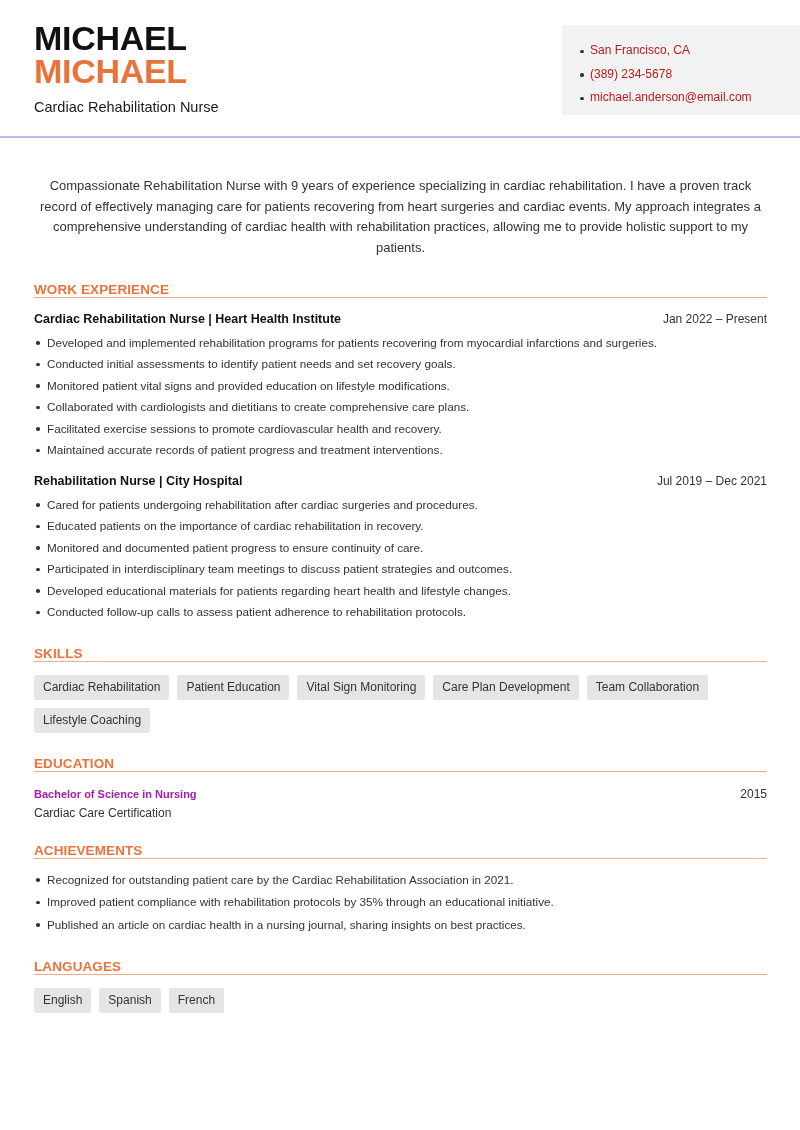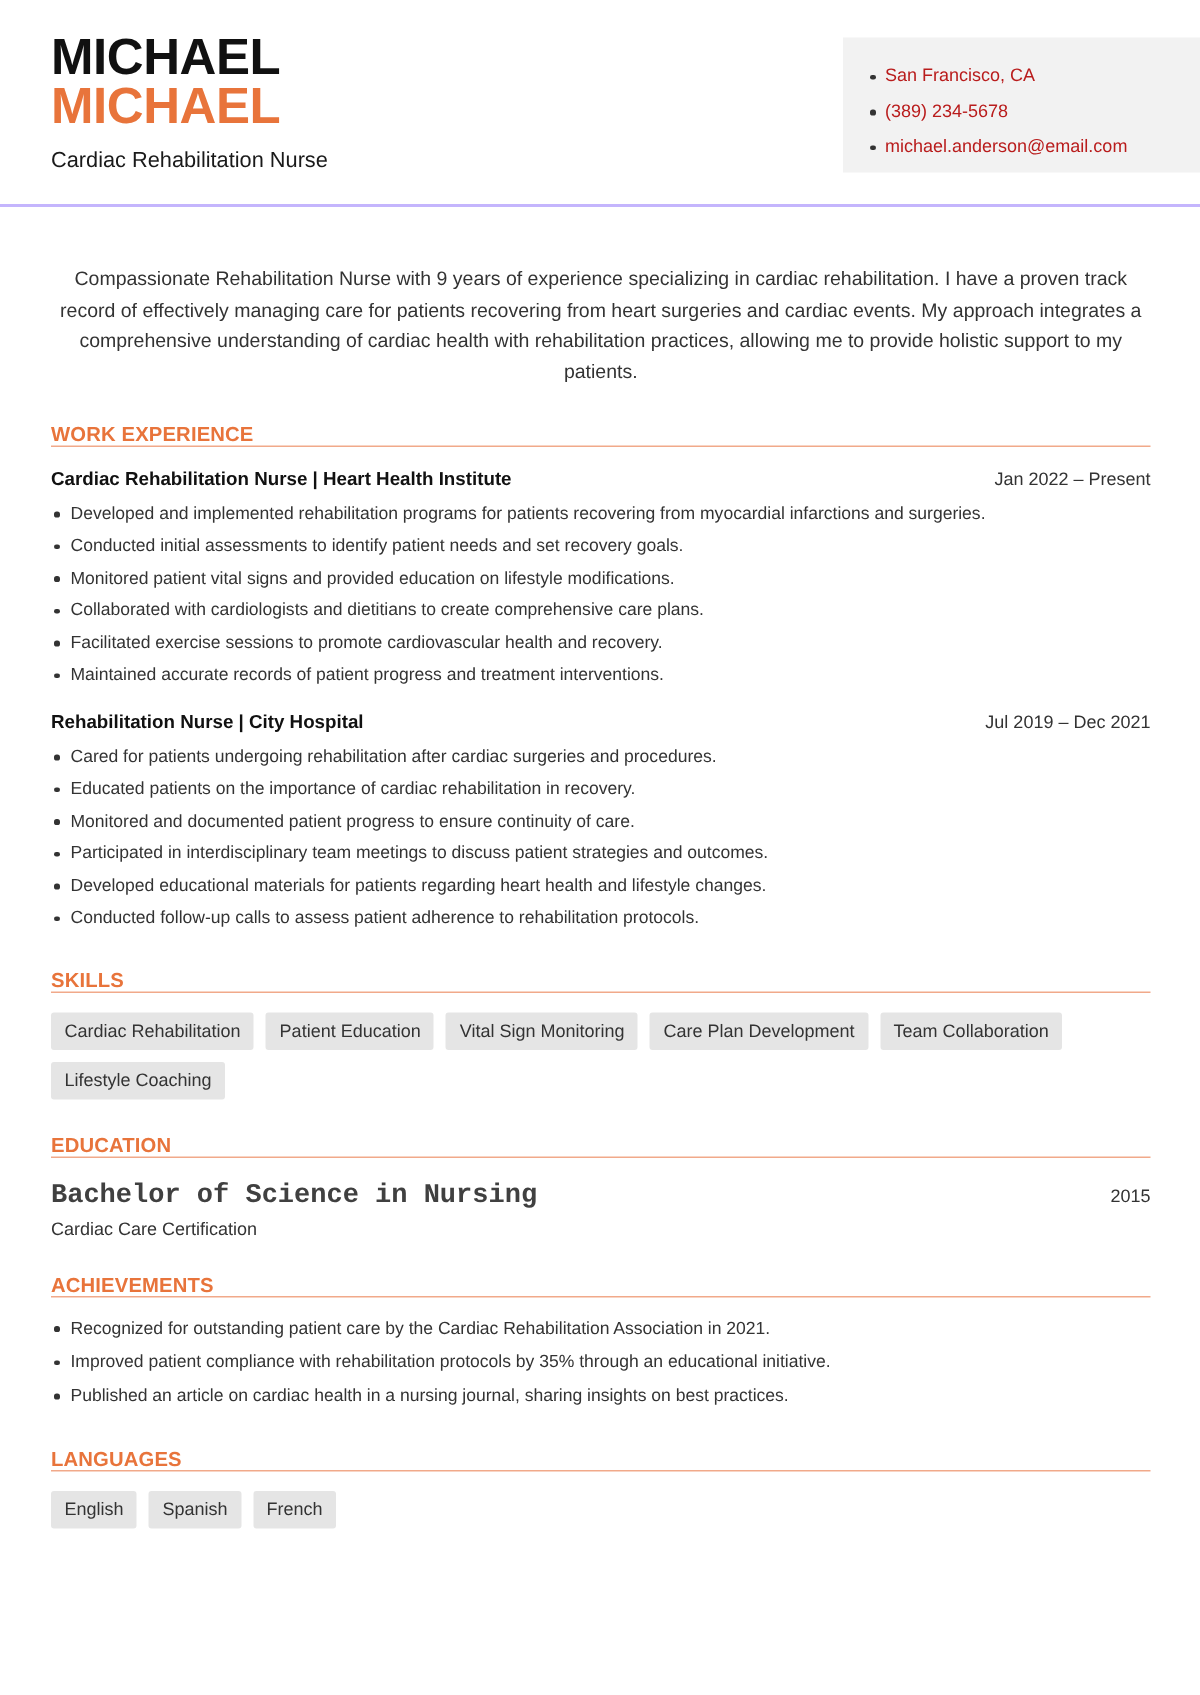--- a/index.html
+++ b/index.html
@@ -27,21 +27,21 @@
     .job-date { font-size: 12px; color: #333; }
     .bullets { list-style: none; margin-top: 6px; }
     .bullets li { font-size: 11.7px; color: #333; line-height: 21.5px; position: relative; padding-left: 13px; }
     .bullets li::before { content: ""; position: absolute; left: 2px; top: 9.5px; width: 3.5px; height: 3.5px; background: #333; border-radius: 50%; }
 
     .tags { display: flex; flex-wrap: wrap; gap: 8px 8px; margin-top: 13px; }
     .tag { background: #e5e5e5; font-size: 12px; color: #333; padding: 0 9px; height: 25px; line-height: 25px; border-radius: 2px; }
 
     .edu { margin-top: 15px; }
     .edu-head { display: flex; justify-content: space-between; align-items: baseline; }
-    .edu-degree { font-weight: 700; font-size: 18px; color: #404040; font-family: Liberation Mono, monospace; }
+    .edu-degree { font-weight: 700; font-size: 11px; color: #a21caf; }
     .edu-year { font-size: 12px; color: #333; }
     .edu-sub { font-size: 12px; color: #333; margin-top: 5px; }
 
     .ach { margin-top: 10px; }
     .ach li { line-height: 22.5px; }
   </style>
 </head>
 <body>
 
 <header class="header">

